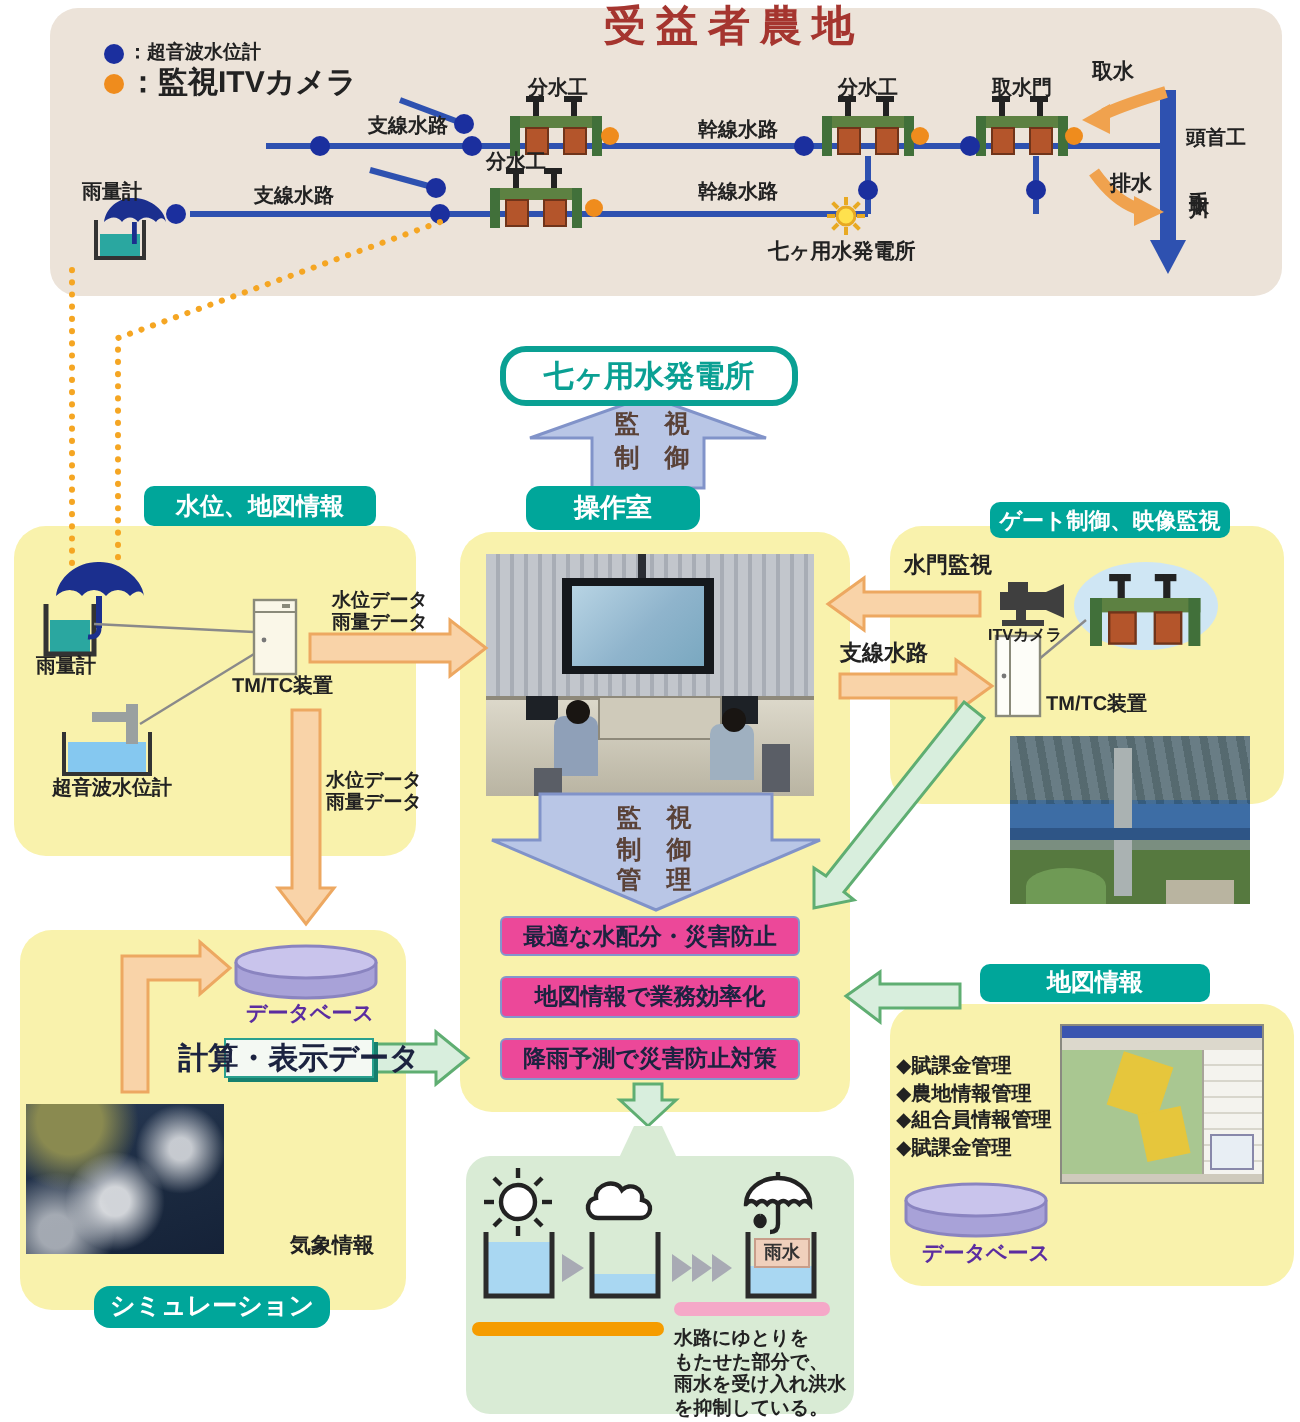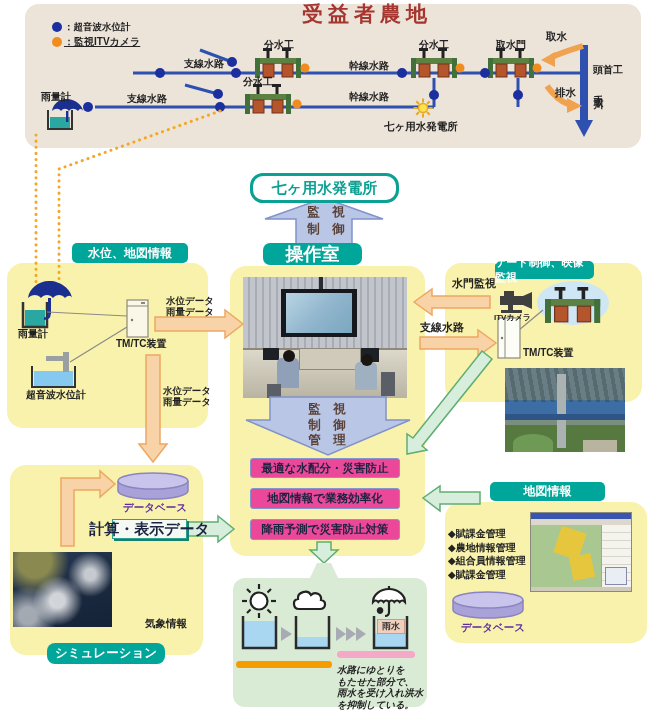--- a/index.html
+++ b/index.html
@@ -282,42 +282,42 @@
       <polygon points="336,627 346,634 336,641"></polygon>
       <polygon points="346,627 356,634 346,641"></polygon>
       <polygon points="356,627 366,634 356,641"></polygon>
     </g>
     <rect x="236" y="661" width="96" height="7" rx="3.5" fill="#f59c00"></rect>
     <rect x="337" y="651" width="78" height="7" rx="3.5" fill="#f5a8c8"></rect>
   </svg>
 
   <div class="t" style="left:302px;top:8px;width:140px;font-size:21px;font-weight:700;color:#a5352f;letter-spacing:5px;">受益者農地</div>
   <div class="t" style="left:64px;top:21px;font-size:9.5px;">：超音波水位計</div>
-  <div class="t" style="left:64px;top:36px;font-size:10px;text-decoration:underline;">：監視ITVカメラ</div>
+  <div class="t" style="left:64px;top:36px;font-size:15px;">：監視ITVカメラ</div>
   <div class="t" style="left:41px;top:91px;">雨量計</div>
   <div class="t" style="left:184px;top:58px;">支線水路</div>
   <div class="t" style="left:127px;top:93px;">支線水路</div>
   <div class="t" style="left:349px;top:60px;">幹線水路</div>
   <div class="t" style="left:349px;top:91px;">幹線水路</div>
   <div class="t" style="left:264px;top:39px;">分水工</div>
   <div class="t" style="left:419px;top:39px;">分水工</div>
   <div class="t" style="left:243px;top:76px;">分水工</div>
   <div class="t" style="left:496px;top:39px;">取水門</div>
   <div class="t tb" style="left:546px;top:30px;font-size:10.5px;">取水</div>
   <div class="t tb" style="left:555px;top:86px;font-size:10.5px;">排水</div>
   <div class="t" style="left:593px;top:64px;">頭首工</div>
   <div class="t" style="left:592px;top:87px;writing-mode:vertical-rl;letter-spacing:2px;">手取川</div>
   <div class="t" style="left:384px;top:120px;font-size:10.5px;">七ヶ用水発電所</div>
 
   <div class="abs" style="left:250px;top:173px;width:143px;height:24px;z-index:10;background:#fff;border:3px solid #0aa093;border-radius:13px;display:flex;align-items:center;justify-content:center;color:#0aa093;font-weight:700;font-size:15px;">七ヶ用水発電所</div>
   <div class="arrow-text" style="left:296px;top:204px;width:60px;line-height:16.5px;">
     <div>監　視</div>
     <div>制　御</div>
   </div>
-  <div class="teal-h" style="left:263px;top:243px;width:99px;height:22px;font-size:18px;border-radius:7px;">操作室</div>
+  <div class="teal-h" style="left:263px;top:243px;width:87px;height:22px;font-size:13px;border-radius:7px;">操作室</div>
   <div class="arrow-text" style="left:297px;top:402px;width:60px;line-height:15.5px;">
     <div>監　視</div>
     <div>制　御</div>
     <div>管　理</div>
   </div>
   <div class="goal" style="left:250px;top:458px;width:148px;height:18px;">最適な水配分・災害防止</div>
   <div class="goal" style="left:250px;top:488px;width:148px;height:19px;">地図情報で業務効率化</div>
   <div class="goal" style="left:250px;top:519px;width:148px;height:19px;">降雨予測で災害防止対策</div>
 
   <div class="teal-h" style="left:72px;top:243px;width:116px;height:20px;">水位、地図情報</div>
@@ -326,41 +326,41 @@
   <div class="t" style="left:26px;top:389px;">超音波水位計</div>
   <div class="t" style="left:166px;top:296px;font-size:9.5px;line-height:10.5px;">
     <div>水位データ</div>
     <div>雨量データ</div>
   </div>
   <div class="t" style="left:163px;top:386px;font-size:9.5px;line-height:10.5px;">
     <div>水位データ</div>
     <div>雨量データ</div>
   </div>
 
-  <div class="teal-h" style="left:495px;top:261px;width:99px;height:18px;font-size:11px;">ゲート制御、映像監視</div>
+  <div class="teal-h" style="left:495px;top:251px;width:120px;height:18px;font-size:11px;">ゲート制御、映像監視</div>
   <div class="t tb" style="left:452px;top:277px;font-size:11px;">水門監視</div>
   <div class="t" style="left:494px;top:312px;font-size:8px;">ITVカメラ</div>
   <div class="t tb" style="left:420px;top:321px;font-size:11px;">支線水路</div>
   <div class="t" style="left:523px;top:347px;">TM/TC装置</div>
 
   <div class="t dbl" style="left:123px;top:501px;">データベース</div>
   <div class="abs" style="left:112px;top:519px;width:73px;height:18px;z-index:6;background:#f4f9f3;border:1.5px solid #2aa08e;box-shadow:2px 2px 0 #16806e;display:flex;align-items:center;justify-content:center;font-size:15px;font-weight:700;color:#1c2340;white-space:nowrap;">計算・表示データ</div>
   <div class="t" style="left:117px;top:617px;font-size:10.5px;margin-left:28px;">気象情報</div>
   <div class="teal-h" style="left:47px;top:643px;width:118px;height:21px;font-size:12.5px;border-radius:8px;">シミュレーション</div>
 
   <div class="teal-h" style="left:490px;top:482px;width:115px;height:19px;">地図情報</div>
   <div class="t" style="left:448px;top:527px;line-height:13.5px;font-size:10px;">
     <div>◆賦課金管理</div>
     <div>◆農地情報管理</div>
     <div>◆組合員情報管理</div>
     <div>◆賦課金管理</div>
   </div>
   <div class="t dbl" style="left:461px;top:621px;">データベース</div>
 
   <div class="abs" style="left:377px;top:619px;width:26px;height:13px;z-index:10;background:#f0d0bc;border:1px solid #c89e8a;display:flex;align-items:center;justify-content:center;font-size:9px;font-weight:600;color:#333;">雨水</div>
-  <div class="t cap" style="left:337px;top:664px;font-style:italic;">
+  <div class="t cap" style="left:337px;top:664px;">
     <div>水路にゆとりを</div>
     <div>もたせた部分で、</div>
     <div>雨水を受け入れ洪水</div>
     <div>を抑制している。</div>
   </div>
 
 </div>
 
 </body></html>

